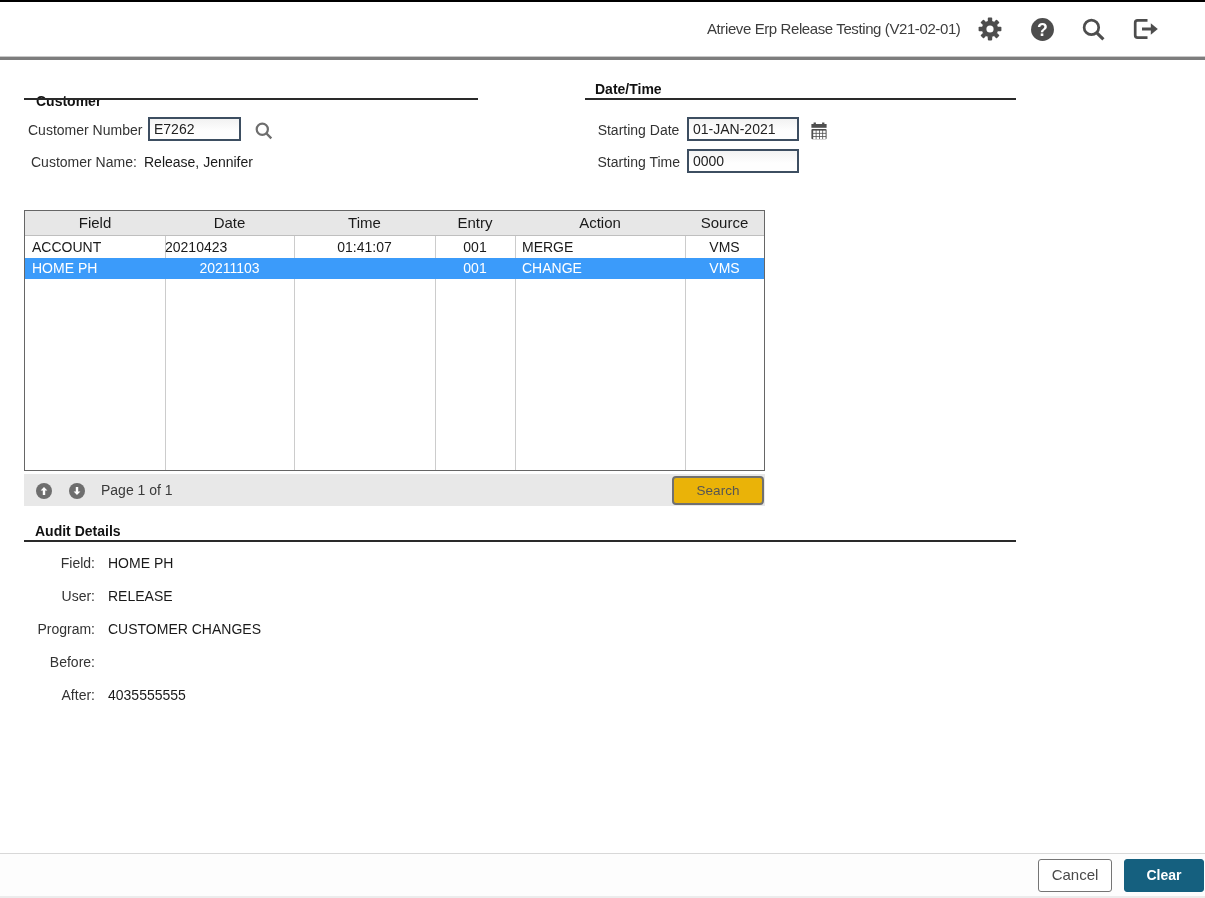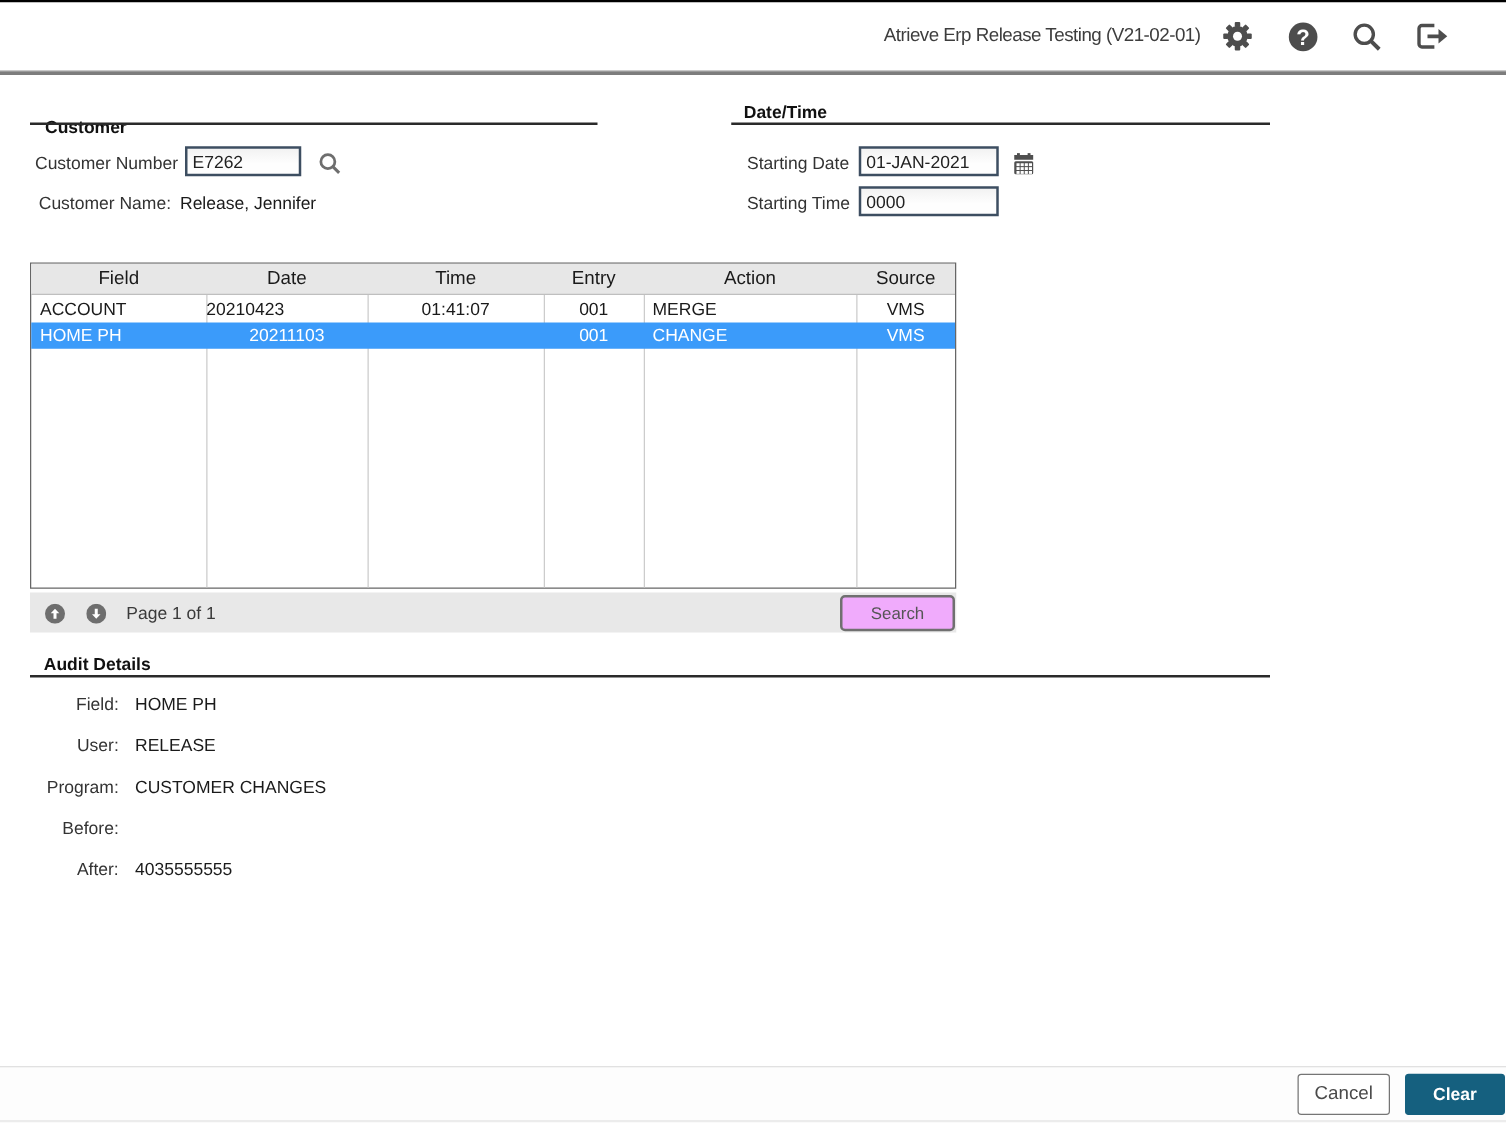--- a/index.html
+++ b/index.html
@@ -28,21 +28,21 @@
 #gridhead { position:absolute; left:0; top:0; width:739px; height:25px; background:#e7e7e7; border-bottom:1px solid #bfbfbf; }
 .col { position:absolute; top:25px; bottom:0; width:1px; background:#ccc; }
 .hcell { position:absolute; top:3px; font-size:15px; color:#1a1a1a; text-align:center; }
 .cell { position:absolute; font-size:14px; color:#1a1a1a; height:21px; line-height:21px; }
 #row2 { position:absolute; left:0; top:47px; width:739px; height:21px; background:#3b9bfa; }
 #row2 .cell { color:#fff; }
 
 
 #gfoot { left:24px; top:474px; width:741px; height:32px; background:#e8e8e8; }
 #pagetxt { left:101px; top:482px; font-size:14px; color:#3a3a3a; }
-#searchbtn { left:672px; top:476px; width:92px; height:29px; background:#f0abfc; border:2px solid #707070; border-radius:4px; font-size:13.5px; color:#555; text-align:center; line-height:25px; }
+#searchbtn { left:672px; top:476px; width:92px; height:29px; background:#eab308; border:2px solid #707070; border-radius:4px; font-size:13.5px; color:#555; text-align:center; line-height:25px; }
 
 
 .dlbl { position:absolute; font-size:14px; color:#333; width:95px; text-align:right; left:0; }
 .dval { position:absolute; font-size:14px; color:#1a1a1a; left:108px; }
 
 
 #bbar1 { left:0; top:853px; width:1205px; height:1px; background:#d8d8d8; }
 #bbar { left:0; top:854px; width:1205px; height:42px; background:#fdfdfd; }
 #bbar2 { left:0; top:896px; width:1205px; height:2px; background:#ececec; }
 #cancelbtn { left:1038px; top:859px; width:74px; height:33px; background:#fff; border:1px solid #757575; border-radius:3px; font-size:15px; color:#4a4a4a; text-align:center; line-height:30px; }

